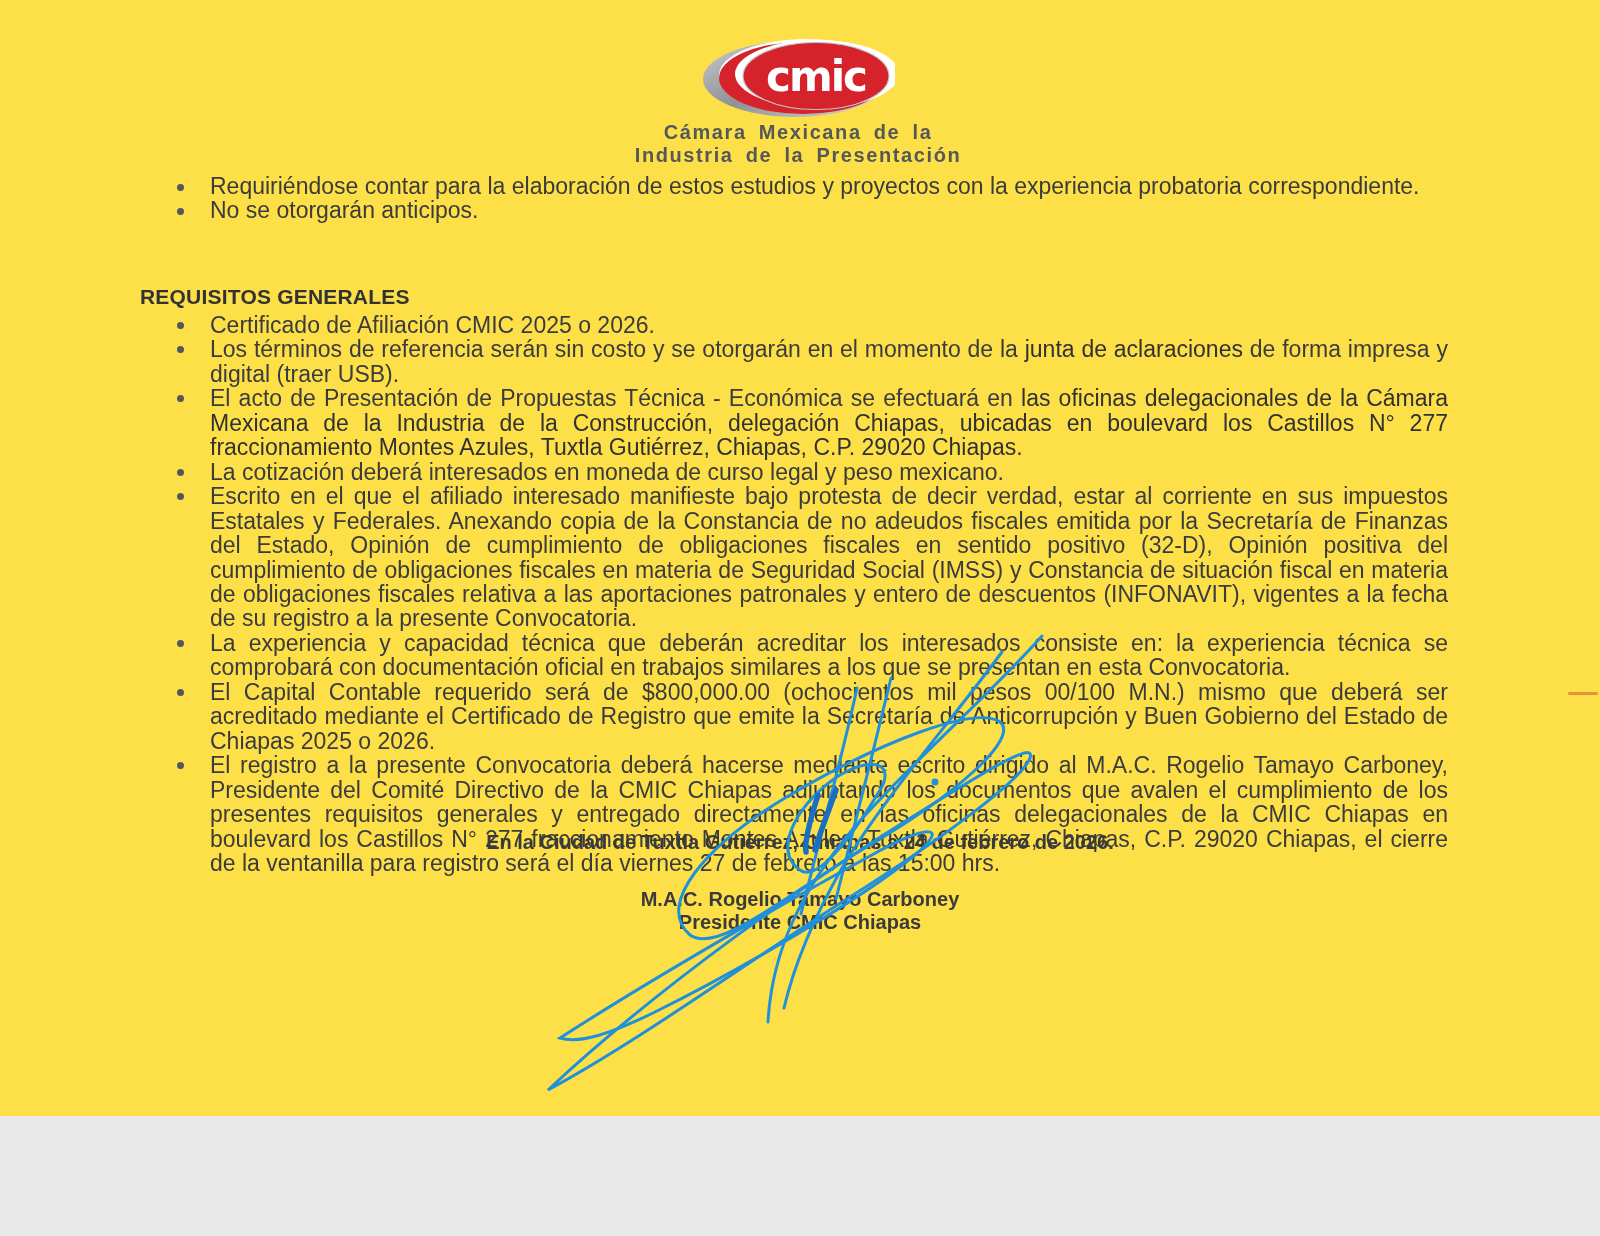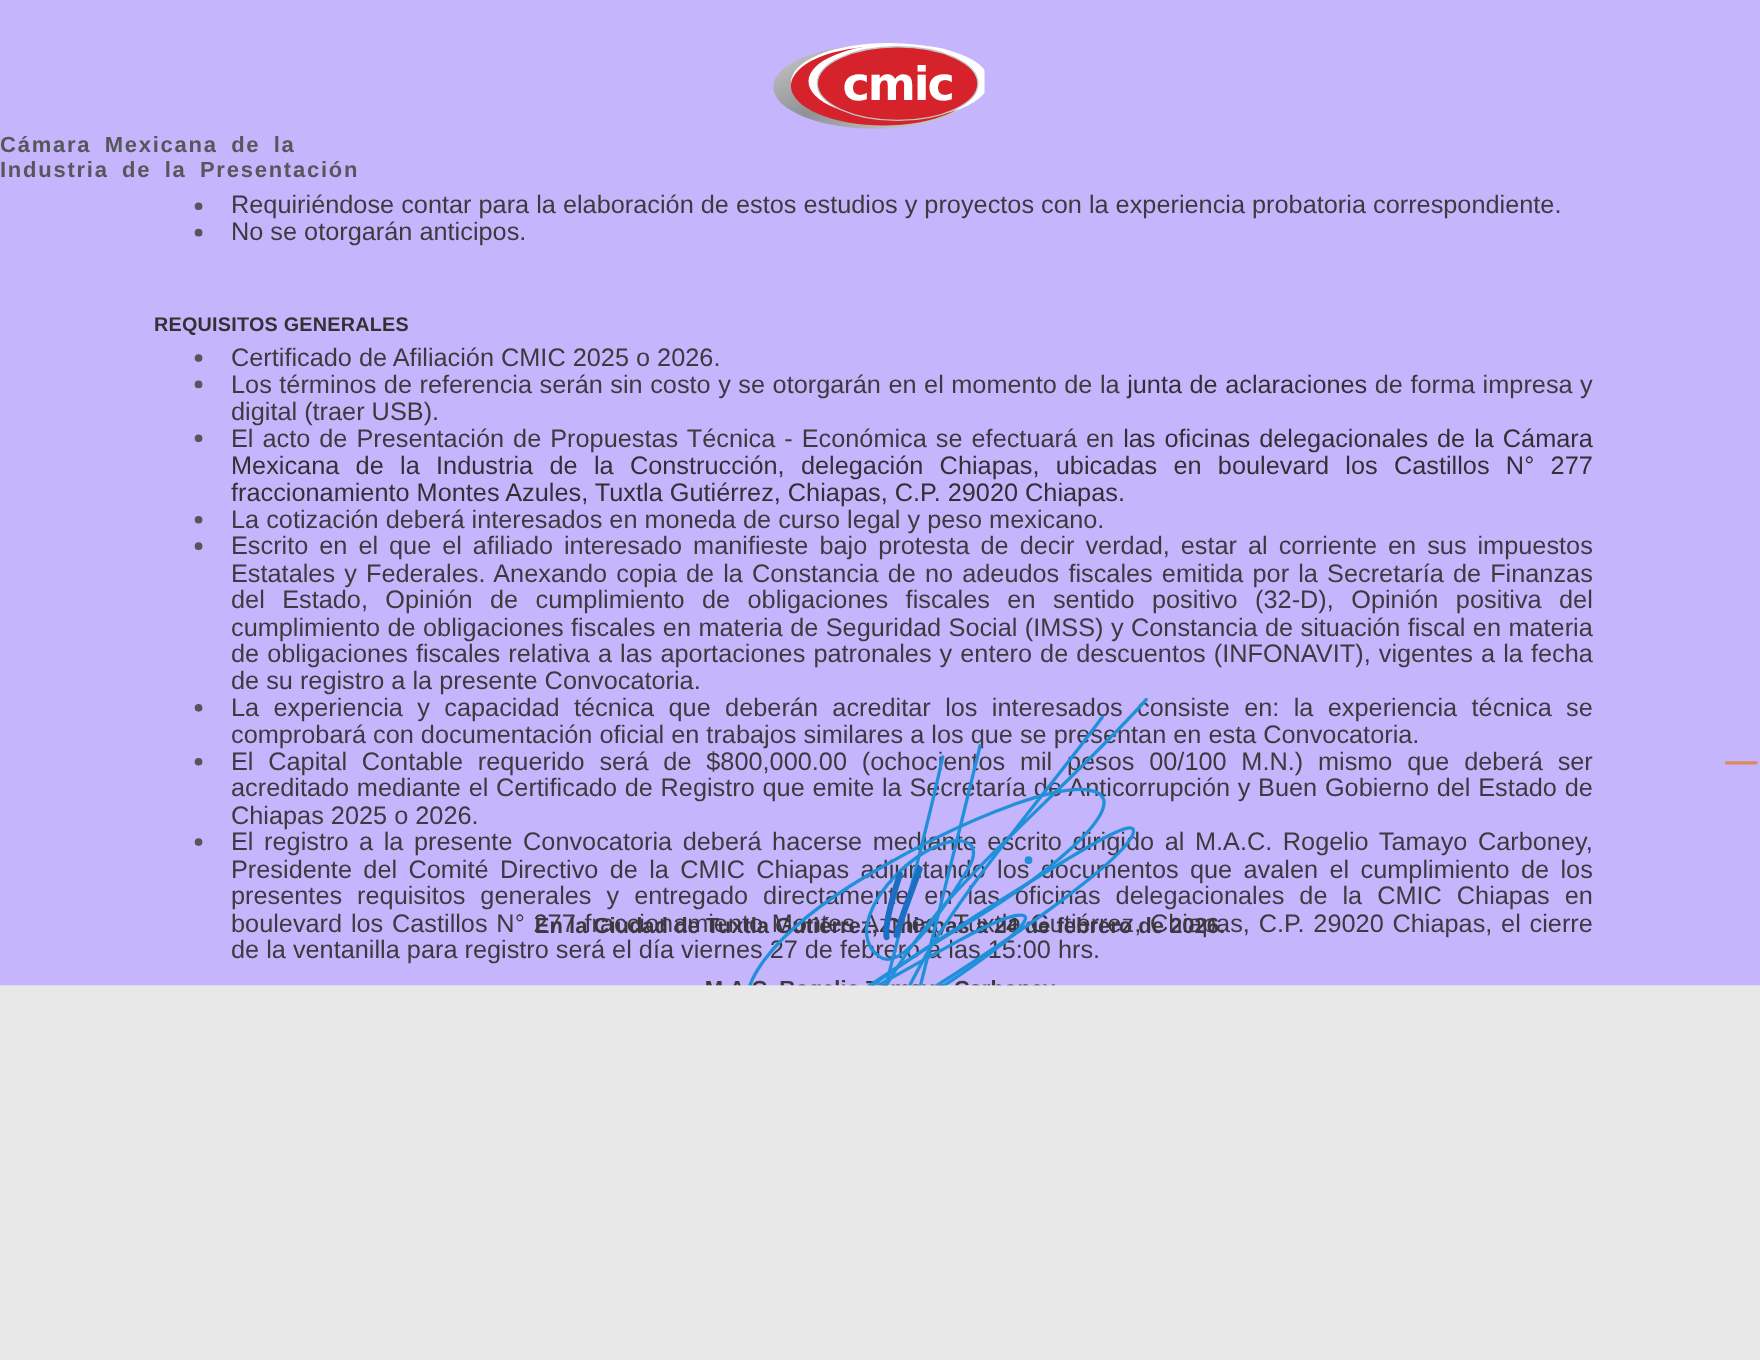--- a/index.html
+++ b/index.html
@@ -7,51 +7,52 @@
     --ink-dark:#1a6fc4;
     --brand-red:#d6232b;
     --chrome:#a7a9ac;
     --wordmark:#55575a;
     --body:#3b3b3d;
     --dash:#e0823f;
   }
   html,body{margin:0;padding:0;background:#e8e8e8;}
   .page{
     position:relative;
-    width:1600px;height:896px;
-    background:#c4b5fd;
+    width:1600px;height:1116px;
+    background:#fde047;
     font-family:"Liberation Sans", sans-serif;
     color:var(--body);
     overflow:hidden;
   }
   
   .logo-svg{position:absolute;left:695px;top:33px;}
   .wordmark{
     position:absolute;left:0;top:121px;width:1596px;
+    text-align:center;
     font-weight:bold;color:var(--wordmark);
     font-size:20px;line-height:23px;
     letter-spacing:1.6px;word-spacing:5px;
   }
   
   ul.doc-list{
     position:absolute;left:140px;margin:0;padding:0;
     width:1308px;list-style:none;
     font-size:23px;text-align:justify;
   }
   #intro-list{top:175px;line-height:23.6px;}
   #req-list{top:313px;line-height:24.45px;}
   ul.doc-list li{position:relative;padding-left:70px;margin:0;}
   ul.doc-list li::before{
     content:"";position:absolute;left:37px;top:9px;
     width:7px;height:7px;border-radius:50%;background:#55565a;
   }
   .b{font-weight:normal;color:#313133;}
   .section-heading{
     position:absolute;left:140px;top:285px;margin:0;
-    font-size:18px;font-weight:bold;color:#323234;
+    font-size:21px;font-weight:bold;color:#323234;
     letter-spacing:0.2px;
   }
   
   .date-line{
     position:absolute;left:0;top:831px;width:1600px;
     text-align:center;font-size:20px;font-weight:bold;color:#3a3a3c;
   }
   .signatory{
     position:absolute;left:0;top:888px;width:1600px;
     text-align:center;font-size:20px;font-weight:bold;color:#3a3a3c;

